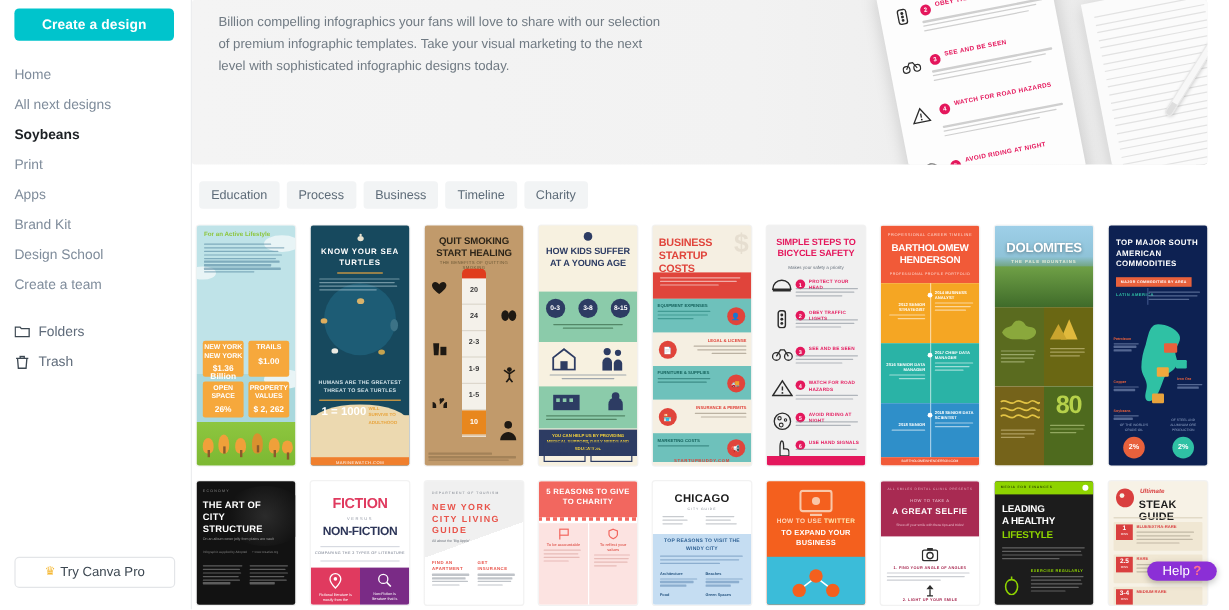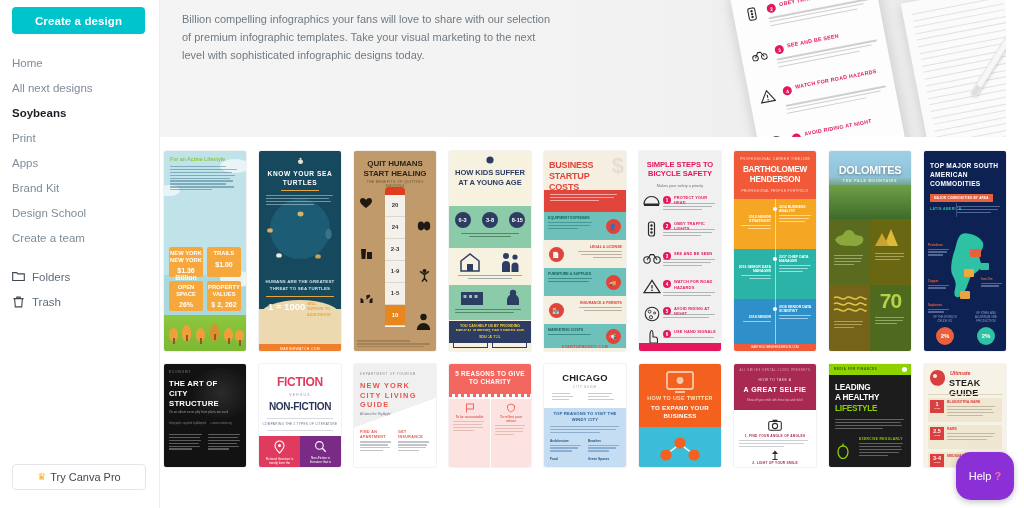--- a/index.html
+++ b/index.html
@@ -210,22 +210,22 @@
   .c-nyc { background: #f4f4f4; }
   .c-char { background: #ffffff; }
   .c-chi { background: #ffffff; }
   .c-twit { background: #f4601e; }
   .c-self { background: #ffffff; }
   .c-heal { background: #1c1c1c; }
   .c-steak { background: #f7f2e6; }
 
   
   .help-btn {
-    position: absolute; right: 10px; bottom: 8px;
-    width: 58px; height: 48px; border-radius: 15px;
+    position: absolute; right: 10px; bottom: 24px;
+    width: 58px; height: 16px; border-radius: 15px;
     background: #8b2fd6;
     display: flex; align-items: center; justify-content: center;
     gap: 3px;
     color: #fff; font-size: 11px; cursor: pointer;
     box-shadow: 0 2px 6px rgba(0,0,0,.25);
     z-index: 40;
   }
   .help-btn .qm { color: #ff6f91; font-weight: bold; }
 
   .content-pad { padding-left: 4px; }
@@ -373,20 +373,27 @@
             </div>
             <div class="p-num">5</div>
             <div class="p-head">AVOID RIDING AT NIGHT</div>
           </div>
         </div>
       </div>
     </div>
 
     <div class="content-pad">
 
+      <div class="chips">
+        <div class="chip">Education</div>
+        <div class="chip">Process</div>
+        <div class="chip">Business</div>
+        <div class="chip">Timeline</div>
+        <div class="chip">Charity</div>
+      </div>
 
       <div class="grid">
 
         <div class="card c-parks">
           <div class="cloud" style="width:30px;height:14px;right:-4px;top:8px"></div>
           <div class="cloud" style="width:22px;height:11px;left:-6px;top:34px"></div>
           <div class="cloud" style="width:34px;height:16px;right:-8px;top:120px"></div>
           <div class="sub">For an Active Lifestyle</div>
           <div class="body">
             <div class="tline tl-80"></div>
@@ -464,21 +471,21 @@
                 <ellipse cx="5" cy="4.4" rx="2.8" ry="2.2" fill="#c6a34f"></ellipse>
               </svg></div>
           <div style="position:absolute;left:6px;right:6px;top:128px;text-align:center;color:#cfe0e7;font-size:4.4px;font-weight:bold;line-height:1.5;letter-spacing:.2px">HUMANS ARE THE GREATEST THREAT TO SEA TURTLES</div>
           <div style="position:absolute;left:7px;right:7px;top:145px;height:1.2px;background:#e8a53f"></div>
           <div style="position:absolute;left:9px;top:150px;color:#fff;font-size:9.5px;font-weight:bold">1 = 1000</div>
           <div style="position:absolute;right:8px;top:151px;color:#e8a53f;font-size:3.8px;font-weight:bold;line-height:1.4;width:26px">WILL SURVIVE TO ADULTHOOD</div>
           <div style="position:absolute;left:0;right:0;bottom:.5px;text-align:center;color:#fff;font-size:3.4px;letter-spacing:.4px">MARINEWATCH.COM</div>
         </div>
 
         <div class="card c-quit">
-          <div style="position:absolute;left:4px;right:4px;top:8px;text-align:center;color:#2d2519;font-size:8px;font-weight:bold;line-height:1.2;letter-spacing:-.1px">QUIT HUMANS START HEALING</div>
+          <div style="position:absolute;left:4px;right:4px;top:8px;text-align:center;color:#2d2519;font-size:8px;font-weight:bold;line-height:1.2;letter-spacing:-.1px">QUIT SMOKING START HEALING</div>
           <div style="position:absolute;left:6px;right:6px;top:29px;text-align:center;color:#6b5836;font-size:3.6px;letter-spacing:.3px">THE BENEFITS OF QUITTING SMOKING</div>
           <div class="ember"></div>
           <div class="tube">
             <div class="seg">
                 <span>20</span>
               </div>
             <div class="seg">
                 <span>24</span>
               </div>
             <div class="seg">
@@ -815,21 +822,21 @@
             <svg width="34" height="22" viewBox="0 0 34 22" style="display:block;margin:8px auto 0">
                 <path d="M1 5c4-4 8 4 12 0s8 4 12 0 8 4 8 0M1 11c4-4 8 4 12 0s8 4 12 0 8 4 8 0M1 17c4-4 8 4 12 0s8 4 12 0 8 4 8 0" fill="none" stroke="#e3c444" stroke-width="1.4"></path>
               </svg>
             <div style="padding:6px 5px 0;color:#ded29a">
                 <div class="tline" style="width:94%"></div>
                 <div class="tline" style="width:90%"></div>
                 <div class="tline" style="width:66%"></div>
               </div>
           </div>
           <div class="q" style="right:0;top:134px;bottom:0;background:#4e6a1e;height:auto">
-            <div style="text-align:center;color:#b6d14a;font-size:21px;font-weight:bold;padding-top:4px;letter-spacing:-1px">70</div>
+            <div style="text-align:center;color:#b6d14a;font-size:21px;font-weight:bold;padding-top:4px;letter-spacing:-1px">80</div>
             <div style="padding:4px 5px 0;color:#cbdb98">
                 <div class="tline" style="width:94%"></div>
                 <div class="tline" style="width:90%"></div>
                 <div class="tline" style="width:72%"></div>
               </div>
           </div>
         </div>
 
         <div class="card c-comm">
           <div style="position:absolute;left:6px;right:4px;top:10px;color:#fff;font-size:6.6px;font-weight:bold;line-height:1.4;letter-spacing:.3px">TOP MAJOR SOUTH AMERICAN COMMODITIES</div>

